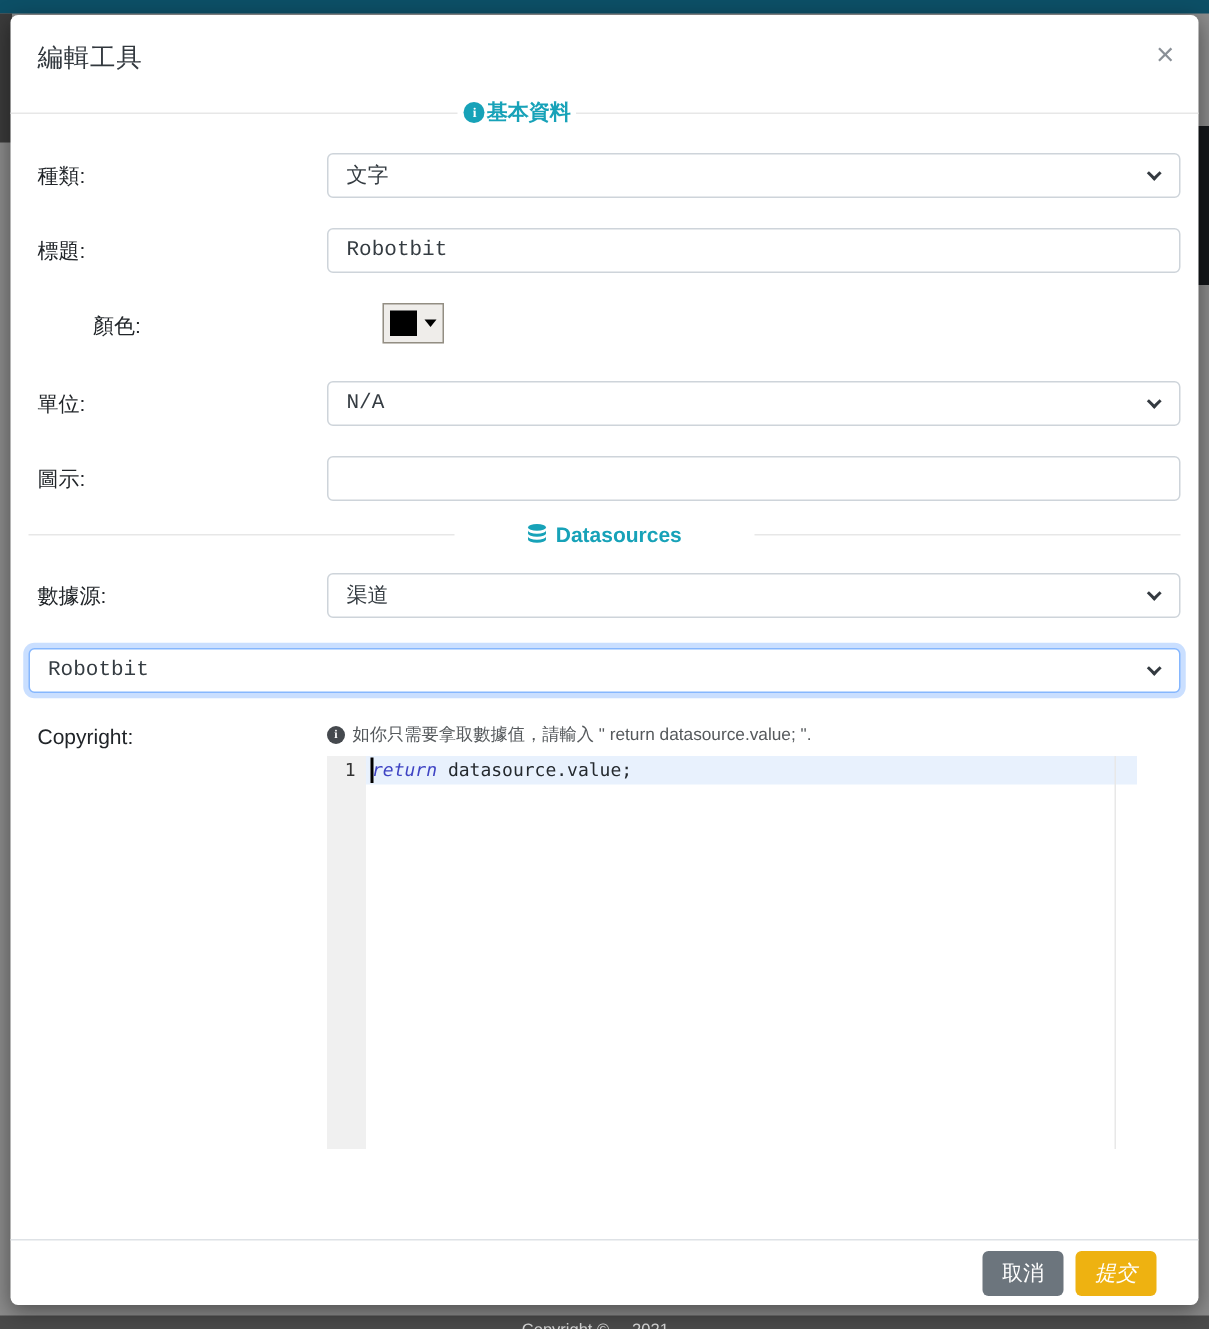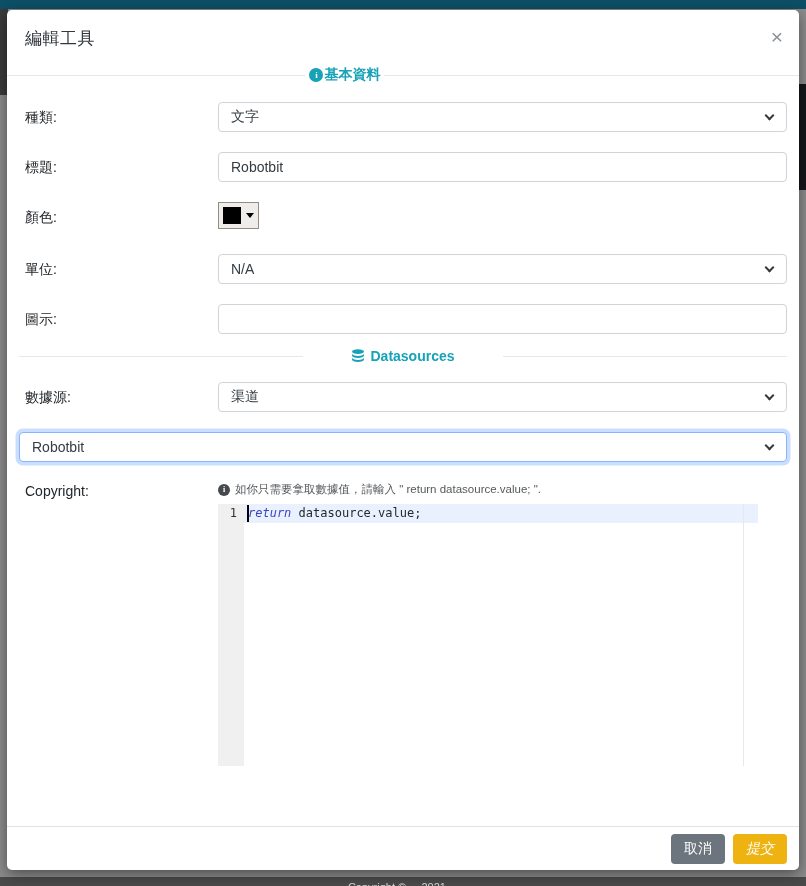--- a/index.html
+++ b/index.html
@@ -39,21 +39,21 @@
 
   
   .modal-body { padding: 0 12px; margin-top: 18px; }
   .frow { display: flex; margin-bottom: 20px; }
   .frow .flabel { width: 199px; padding-left: 6px; font-size: 14px; color: #212529;
     line-height: 30px; }
   .frow .fctrl { flex: 1; position: relative; }
 
   .sel, .txt { width: 100%; height: 30px; border: 1px solid #ced4da; border-radius: 4px;
     background: #fff; font-size: 14px; color: #353c42; padding: 0 12px;
-    display: flex; align-items: center; font-family: Liberation Sans, sans-serif; }
+    display: flex; align-items: center; font-family: Liberation Mono, monospace; }
   input.txt { display: block; line-height: 28px; outline: none; }
   .sel { cursor: pointer; }
   .sel.focused { border-color: #86b7fe; box-shadow: 0 0 0 3.5px rgba(13,110,253,.22); }
   .chev { position: absolute; right: 14px; top: 10px; width: 7px; height: 7px;
     border-right: 2px solid #343a40; border-bottom: 2px solid #343a40;
     transform: rotate(45deg); pointer-events: none; }
 
   
   .color-btn { width: 41px; height: 27px; background: #efedea; border: 1px solid #938e83;
     display: flex; align-items: center; padding: 3px 4px; cursor: pointer; }
@@ -77,21 +77,21 @@
   .active-line { position: absolute; left: 0; right: 0; top: 0; height: 19px; background: #e8f1fd; }
   .ruler { position: absolute; left: 499px; top: 0; bottom: 0; width: 1px; background: #e8e8e8; }
   .code-line { position: relative; padding-left: 4px; white-space: pre; }
   .caret { position: absolute; left: 3px; top: 1px; width: 2px; height: 17px; background: #000; }
   .kw { color: #3f44c4; font-style: italic; }
   .code-rest { color: #24292e; }
 
   
   .modal-footer { position: absolute; left: 0; right: 0; bottom: 0; height: 44px;
     border-top: 1px solid #dee2e6; display: flex; justify-content: flex-end;
-    align-items: center; padding: 0 12px; gap: 8px; }
+    align-items: center; padding: 0 28px; gap: 8px; }
   .btn { border: 0; border-radius: 4px; color: #fff; font-size: 14px;
     padding: 6px 13px; cursor: pointer; font-family: "Liberation Sans", sans-serif; }
   .btn-cancel { background: #6c757d; }
   .btn-submit { background: #eeb211; font-style: italic; }
 </style>
 </head>
 <body>
 
 <div class="page-bg">
   <div class="navbar-strip"></div>
@@ -130,21 +130,21 @@
       </div>
     </div>
 
     <div class="frow">
       <div class="flabel">標題:</div>
       <div class="fctrl">
         <input class="txt" type="text" value="Robotbit" style="">
       </div>
     </div>
 
-    <div class="frow" style="margin-bottom:22px;">
+    <div class="frow" style="margin-bottom:22px;margin-left:37px;">
       <div class="flabel">顏色:</div>
       <div class="fctrl">
         <div class="color-btn">
           <span class="color-swatch"></span>
           <span class="color-arrow"></span>
         </div>
       </div>
     </div>
 
     <div class="frow">

